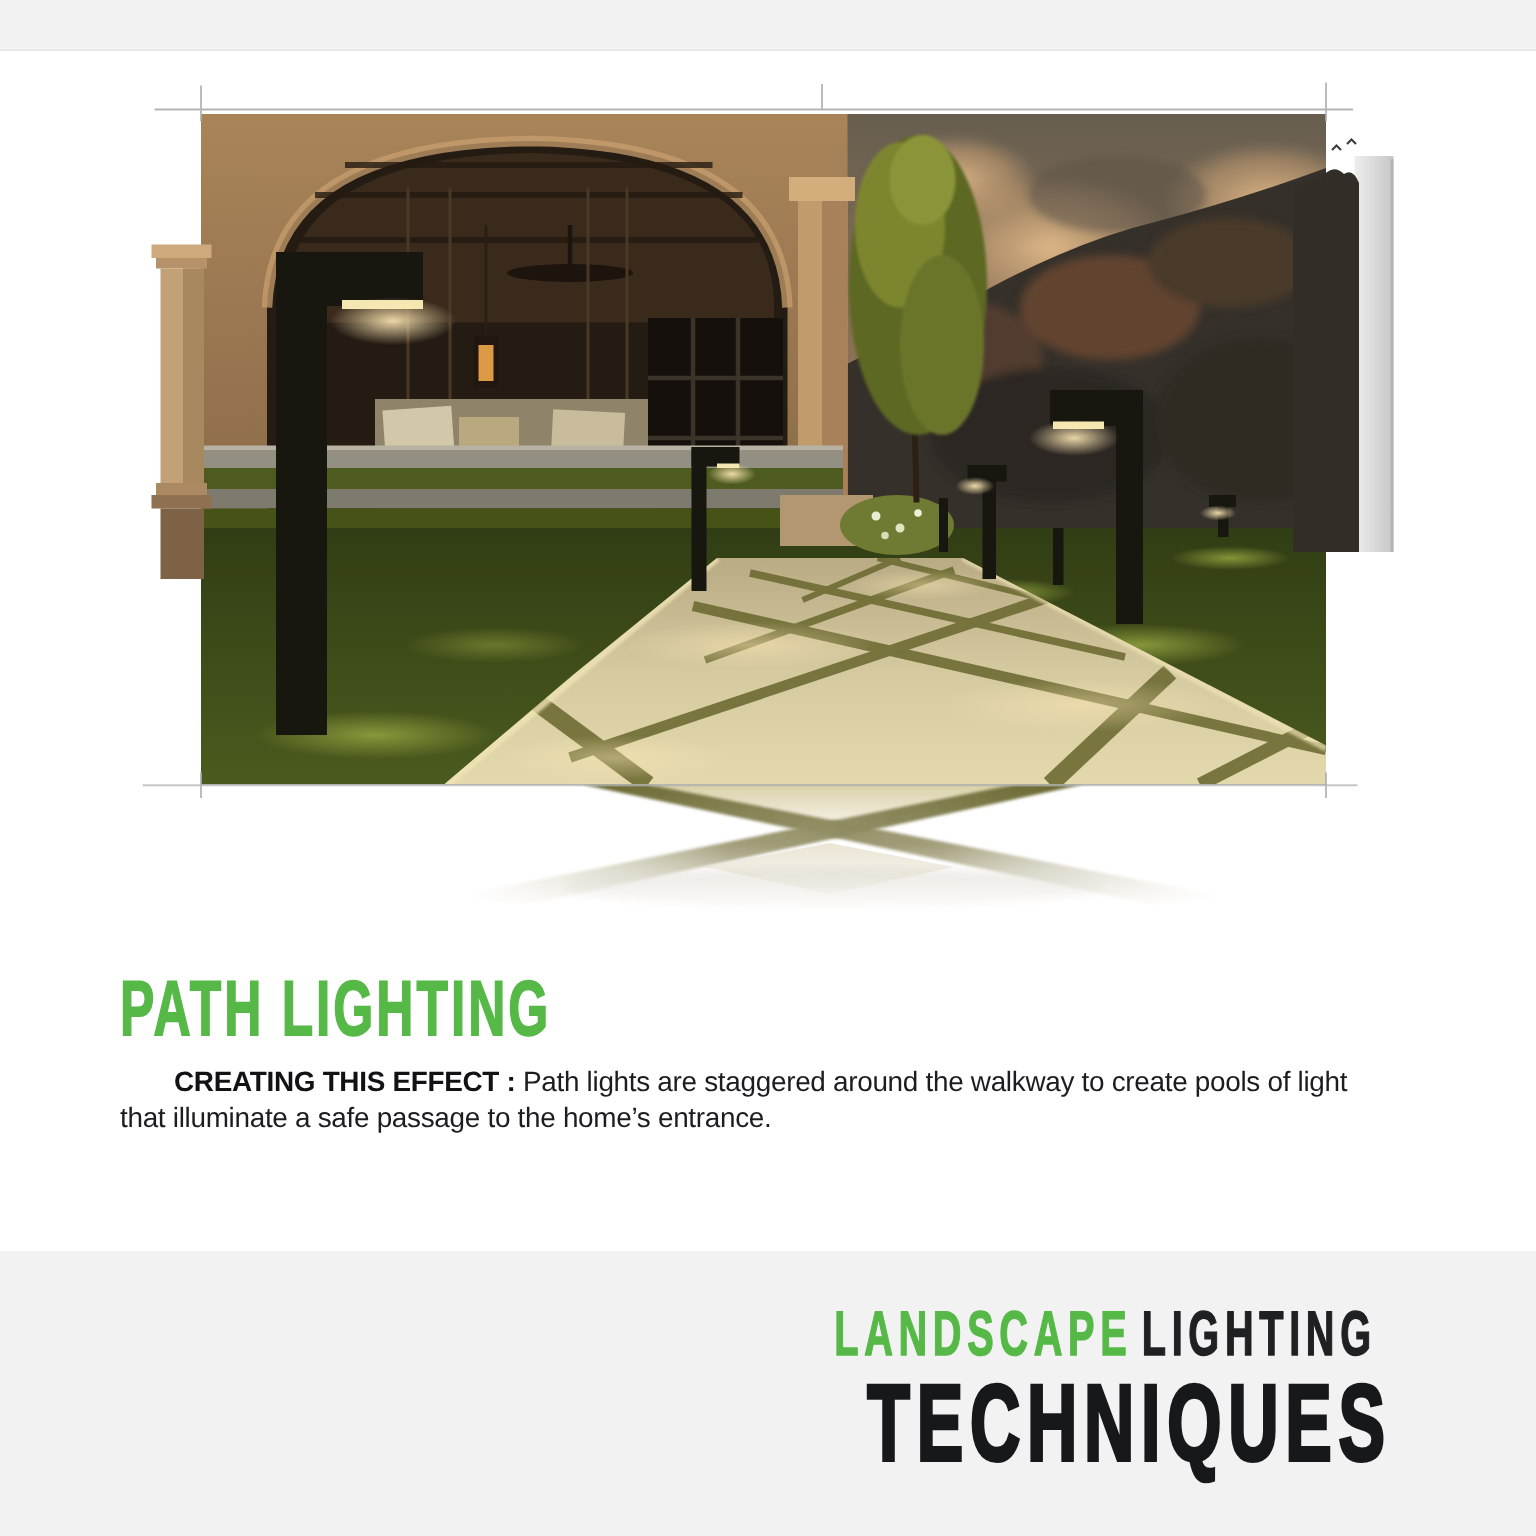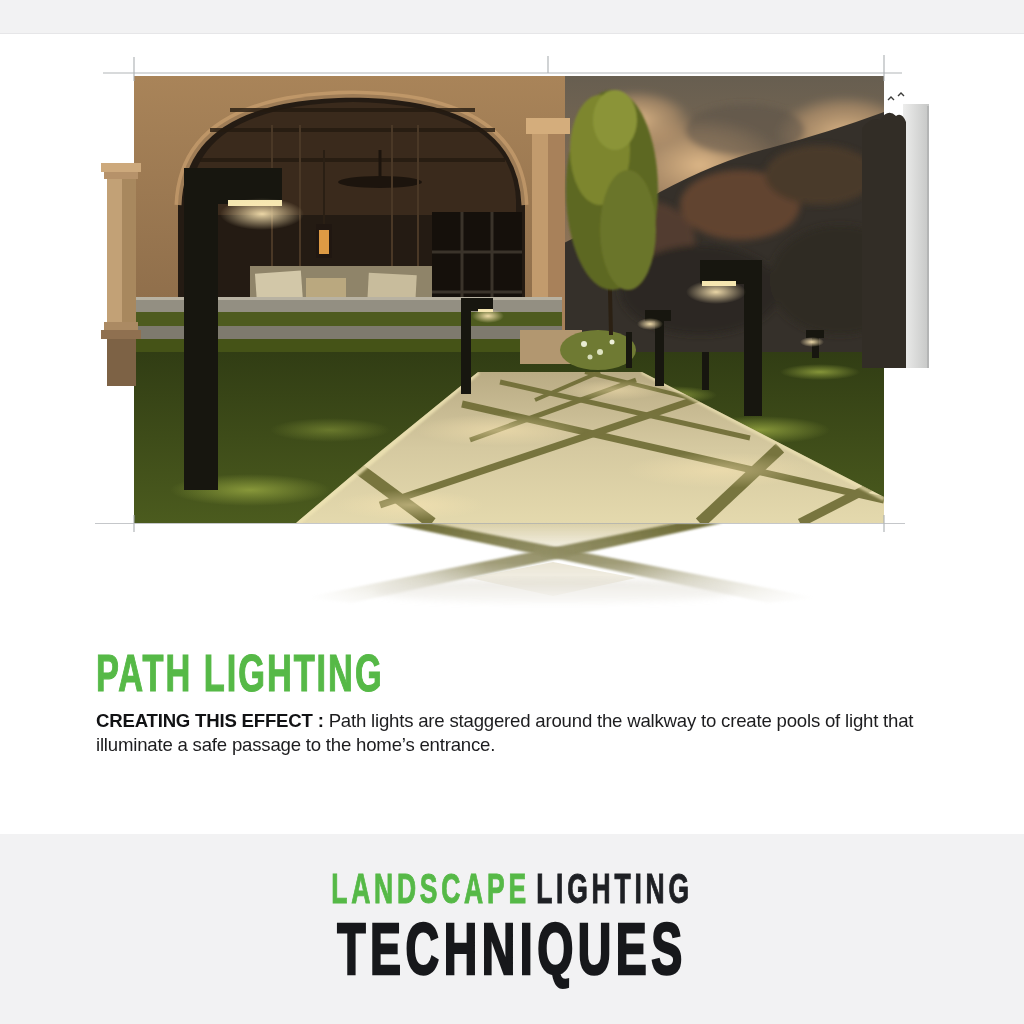--- a/index.html
+++ b/index.html
@@ -11,41 +11,41 @@
   }
   .topbar{
     position:absolute;top:0;left:0;width:1024px;height:33px;
     background:#f2f2f3;border-bottom:1px solid #e6e6e8;
   }
   .hero{
     position:absolute;top:40px;left:0;width:1024px;height:600px;margin:0;
   }
   .hero svg{display:block;}
   .content{
-    position:absolute;left:96px;top:646px;width:860px;
+    position:absolute;left:80px;top:646px;width:860px;
   }
   .content h1{
     margin:0;
     font-size:52px;line-height:1.04;font-weight:bold;
     color:#56b947;
     letter-spacing:3px;
     transform:scaleX(.66);transform-origin:0 50%;
     white-space:nowrap;
     -webkit-text-stroke:1.2px #56b947;
   }
   .body{
     margin:9px 0 0 0;width:845px;
     font-size:18.6px;line-height:1.29;color:#1d1d1f;
     letter-spacing:-0.2px;
   }
-  .body strong{font-weight:bold;color:#111214;}
+  .body strong{font-weight:bold;color:#111214;margin-left:36px;}
   .footer{
     position:absolute;left:0;top:834px;width:1024px;height:190px;
     background:#f2f2f3;
-    display:flex;flex-direction:column;align-items:center;
+    display:flex;flex-direction:column;align-items:flex-end;
   }
   .brand-line{
     margin-top:34px;
     font-size:42px;font-weight:bold;line-height:1;
     letter-spacing:6px;white-space:nowrap;
     transform:scaleX(.63);transform-origin:50% 50%;
     -webkit-text-stroke:1px currentColor;
     color:#1e2024;
   }
   .brand-line .green{color:#56b947;-webkit-text-stroke:1px #56b947;margin-right:10px;}

